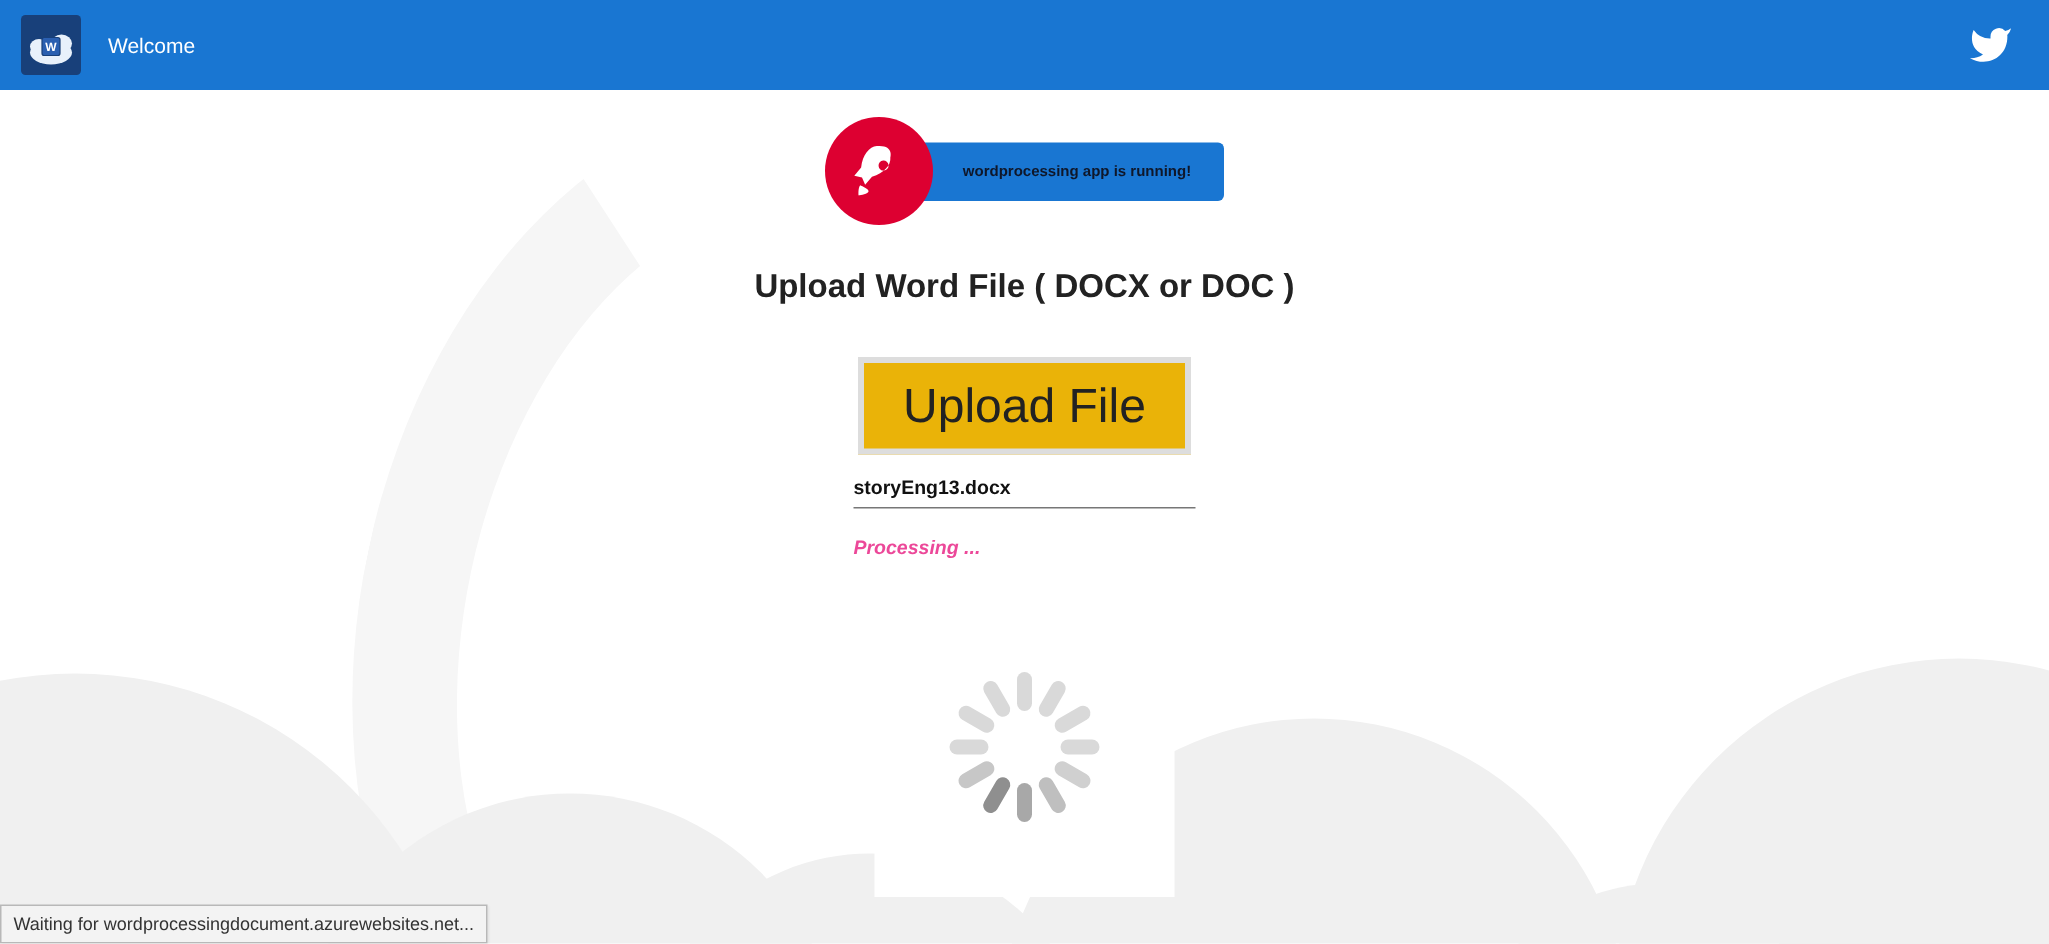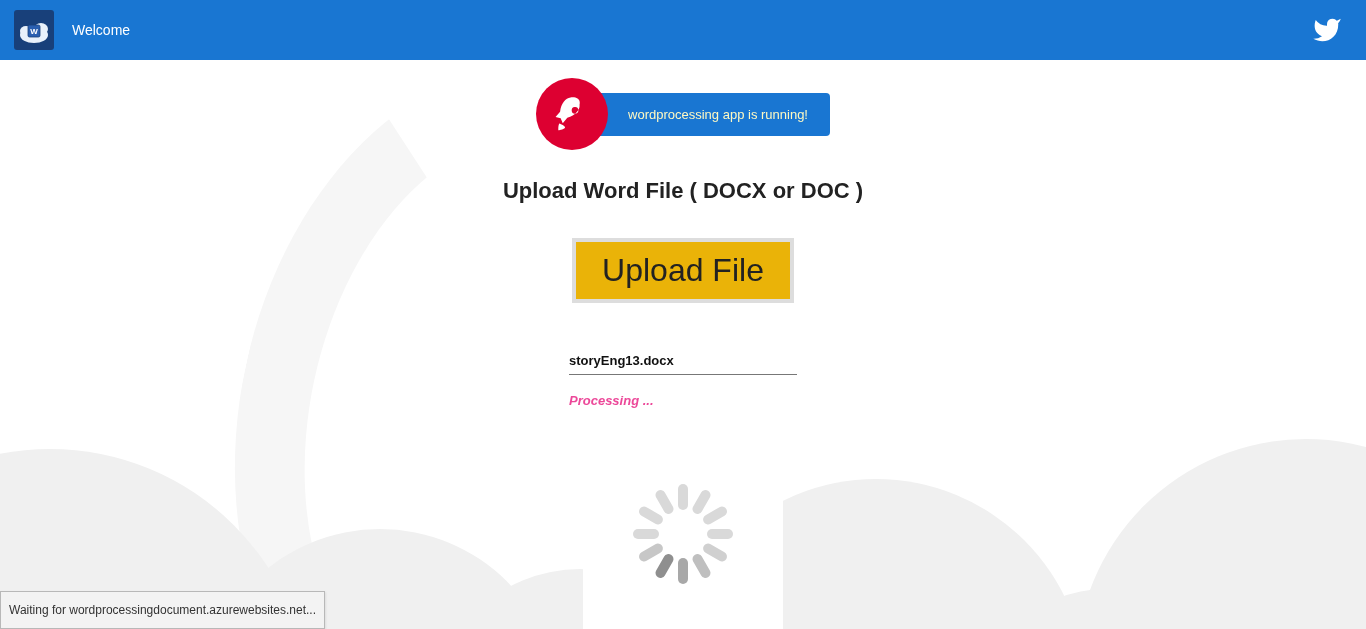--- a/index.html
+++ b/index.html
@@ -84,23 +84,23 @@
     width: 72px; height: 72px;
     background: #dd0031;
     border-radius: 50%;
     display: flex; align-items: center; justify-content: center;
     position: relative;
     z-index: 2;
     margin-right: -18px;
   }
   .banner {
     background: #1976d2;
-    color: #fef9c3;
-    font-weight: 400;
-    font-size: 13px;
+    color: #0f172a;
+    font-weight: 700;
+    font-size: 10px;
     padding: 14px 22px 14px 38px;
     border-radius: 4px;
     z-index: 1;
   }
 
   .heading {
     font-size: 22px;
     font-weight: 700;
     color: #222;
     margin-bottom: 34px;
@@ -118,21 +118,20 @@
   }
 
   .filename {
     font-size: 13px;
     font-weight: 700;
     color: #111;
     padding: 14px 0 6px 0;
     width: 228px;
     text-align: left;
     border-bottom: 1px solid #777;
-    margin-top: 36px;
   }
 
   .processing {
     font-size: 13px;
     font-weight: 700;
     color: #ec4899;
     padding: 18px 0 4px 0;
     width: 228px;
     text-align: left;
     font-style: italic;
@@ -155,21 +154,21 @@
     width: 10px; height: 26px;
     margin-left: -5px;
     margin-top: -50px;
     border-radius: 5px;
     transform-origin: 5px 50px;
   }
 
   .status-bar {
     position: absolute;
     left: 0; bottom: 0;
-    height: 38px;
+    height: 26px;
     background: #f3f3f3;
     border: 1px solid #b8b8b8;
     padding: 0 8px;
     font-size: 12px;
     color: #333;
     display: flex;
     align-items: center;
     z-index: 5;
     box-shadow: 1px 1px 2px rgba(0,0,0,0.08);
   }

